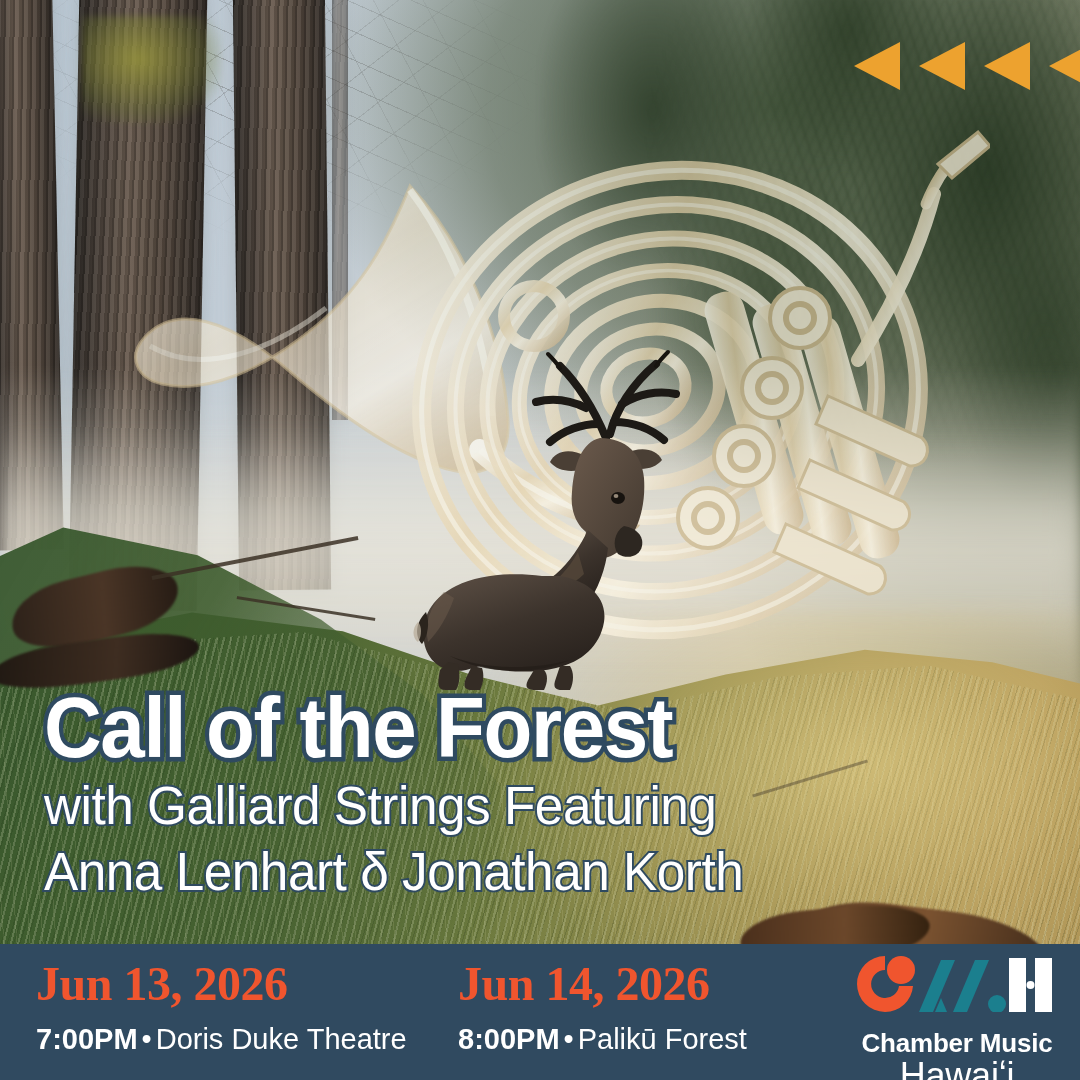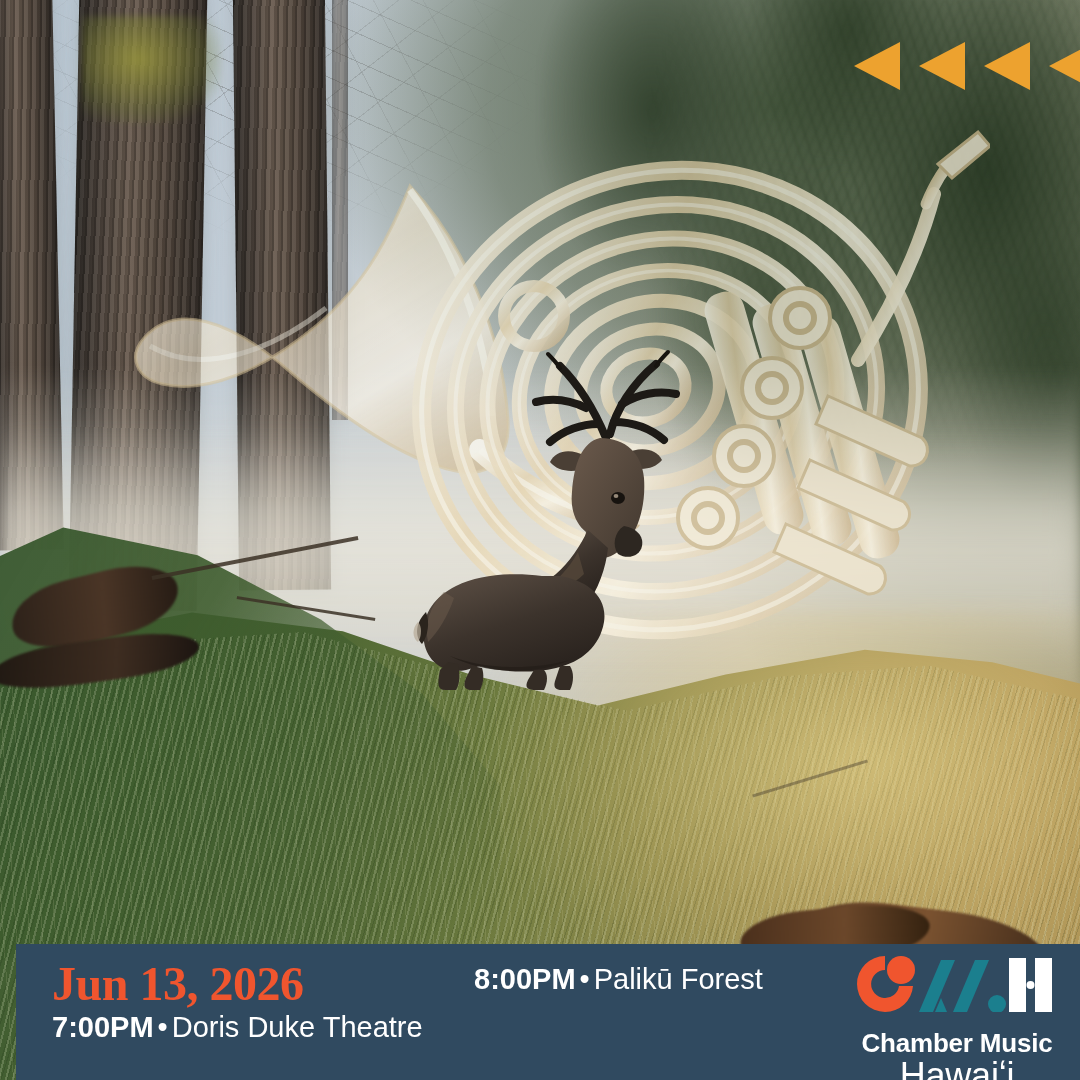--- a/index.html
+++ b/index.html
@@ -150,32 +150,32 @@
     letter-spacing:-.5px;
     transform:scaleX(.95);transform-origin:left center;
     -webkit-text-stroke:4px #2f4a60;
     paint-order:stroke fill;
     margin:0;white-space:nowrap;
   }
   .t-sub.l2{margin-top:6px;}
 
   
   .footer{
-    position:absolute;left:16px;right:0;bottom:0;height:136px;
+    position:absolute;left:0;right:0;bottom:0;height:136px;
     background:#304a60;
   }
   .f-col{position:absolute;top:16px;}
   #col-1{left:36px;}
   #col-2{left:458px;}
   .f-date{
     font-family:"Liberation Serif", serif;
     font-weight:700;font-size:48px;line-height:1;color:#f0552e;
     letter-spacing:-.5px;white-space:nowrap;
   }
-  .f-line{margin-top:5px;font-size:29px;line-height:1;color:#ffffff;white-space:nowrap;}
+  .f-line{margin-top:17px;font-size:29px;line-height:1;color:#ffffff;white-space:nowrap;}
   .f-line b{font-weight:700;}
   .f-line span.dot{padding:0 4px;}
 
   
   .logo{position:absolute;right:20px;top:12px;width:206px;text-align:center;}
   .logo-mark{height:56px;display:block;margin:0 auto;}
   .logo-t1{margin-top:18px;font-size:26px;line-height:1.04;color:#fff;font-weight:700;letter-spacing:-.2px;}
   .logo-t2{font-size:36px;line-height:1.04;color:#fff;font-weight:400;letter-spacing:-.2px;}
 </style>
 </head>
@@ -375,31 +375,37 @@
       <polygon points="52,4 52,52 6,28" fill="#eda22f"></polygon>
       </svg>
     <svg class="tri" viewBox="0 0 56 56">
       <polygon points="52,4 52,52 6,28" fill="#eda22f"></polygon>
       </svg>
     <svg class="tri" viewBox="0 0 56 56">
       <polygon points="52,4 52,52 6,28" fill="#eda22f"></polygon>
       </svg>
   </div>
 
+  <div class="title-block">
+    <div class="t-main">Call of the Forest</div>
+    <div class="t-sub l1">with Galliard Strings Featuring</div>
+    <div class="t-sub l2">Anna Lenhart δ Jonathan Korth</div>
+  </div>
 
   <div class="footer">
 
     <div class="f-col" id="col-1">
       <div class="f-date">Jun 13, 2026</div>
       <div class="f-line">
         <b>7:00PM</b><span class="dot">•</span><span>Doris Duke Theatre</span>
       </div>
     </div>
 
     <div class="f-col" id="col-2">
+      <div class="f-date">Jun 14, 2026</div>
       <div class="f-line">
         <b>8:00PM</b><span class="dot">•</span><span>Palikū Forest</span>
       </div>
     </div>
 
     <div class="logo">
       <svg class="logo-mark" viewBox="0 0 200 56" xmlns="http://www.w3.org/2000/svg">
 
         <path d="M28 0 A28 28 0 1 0 28 56 A28 28 0 0 0 56 30
                  L42 30 A14 14 0 1 1 28 14 L28 0 Z" fill="#f0552e"></path>

